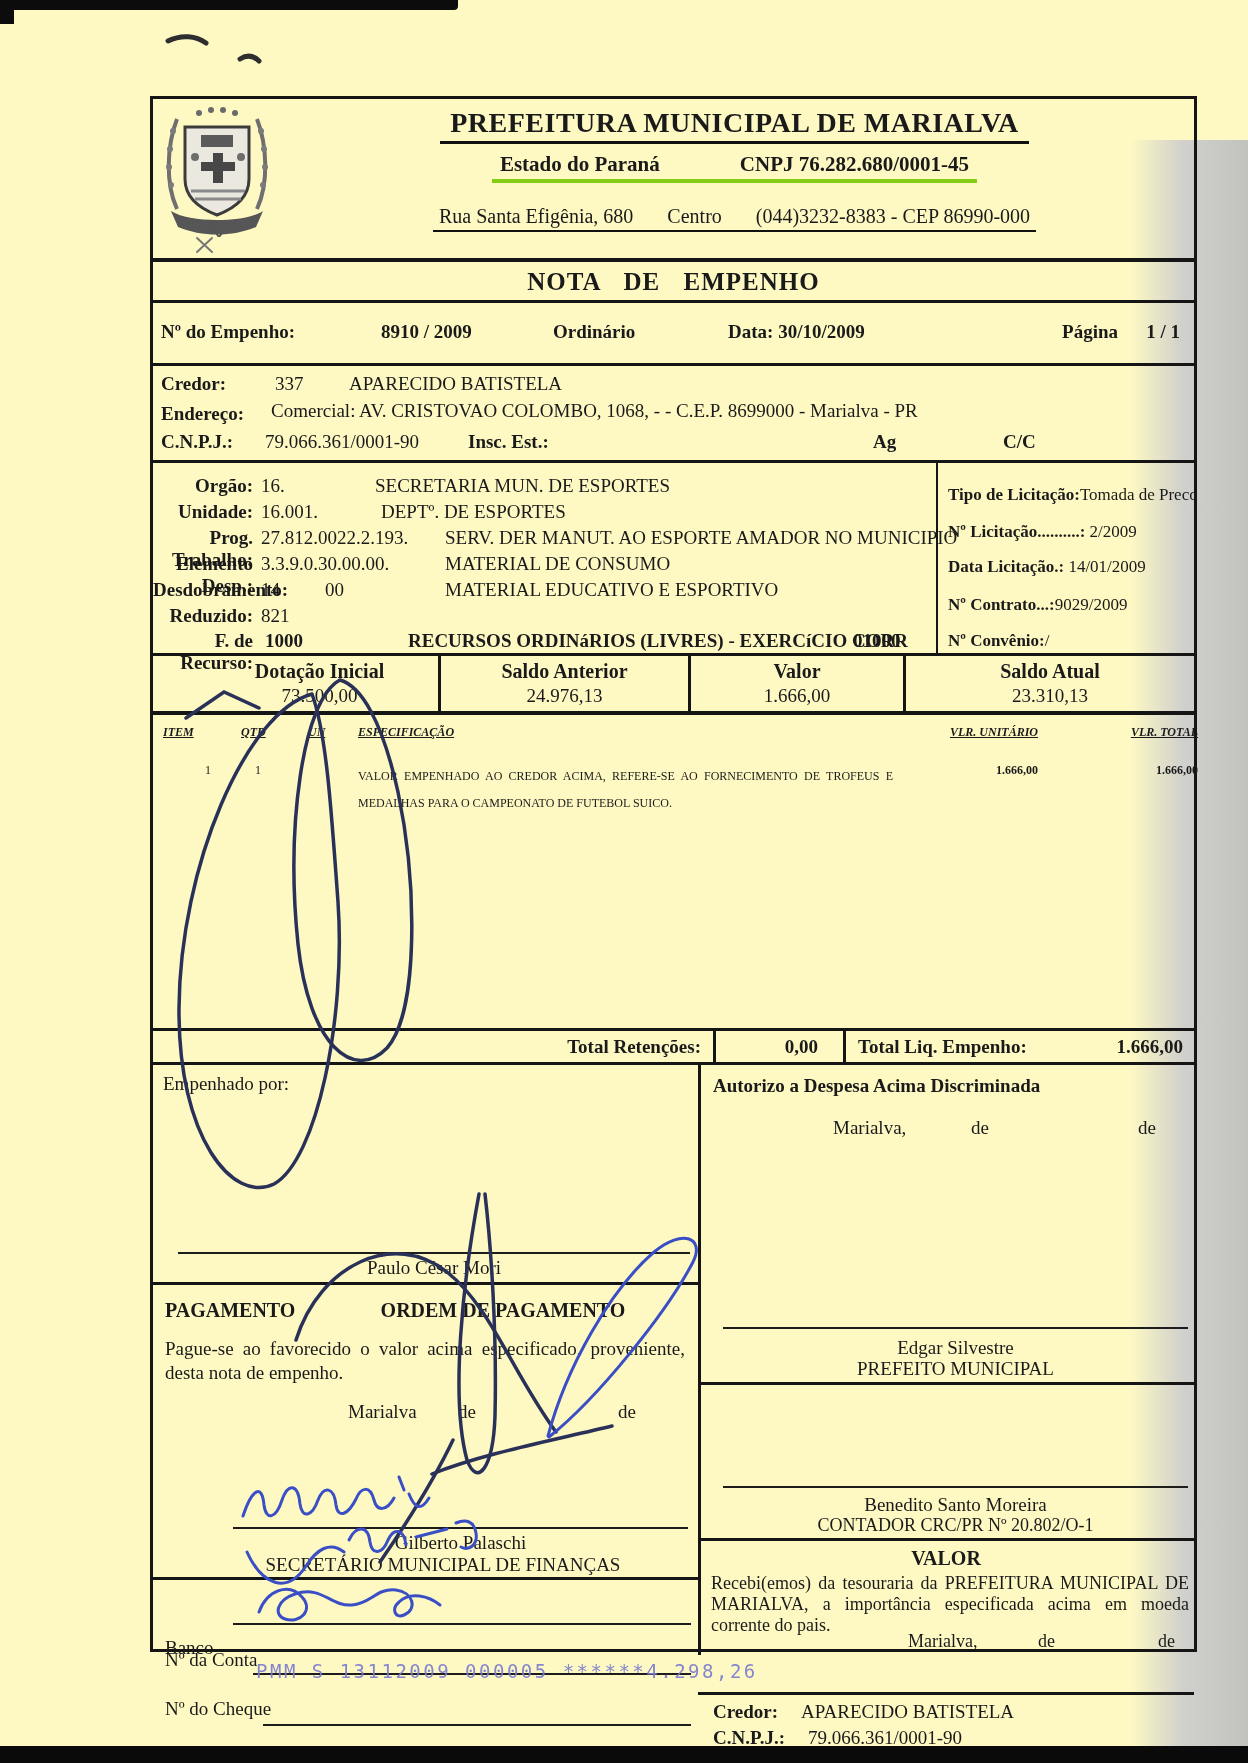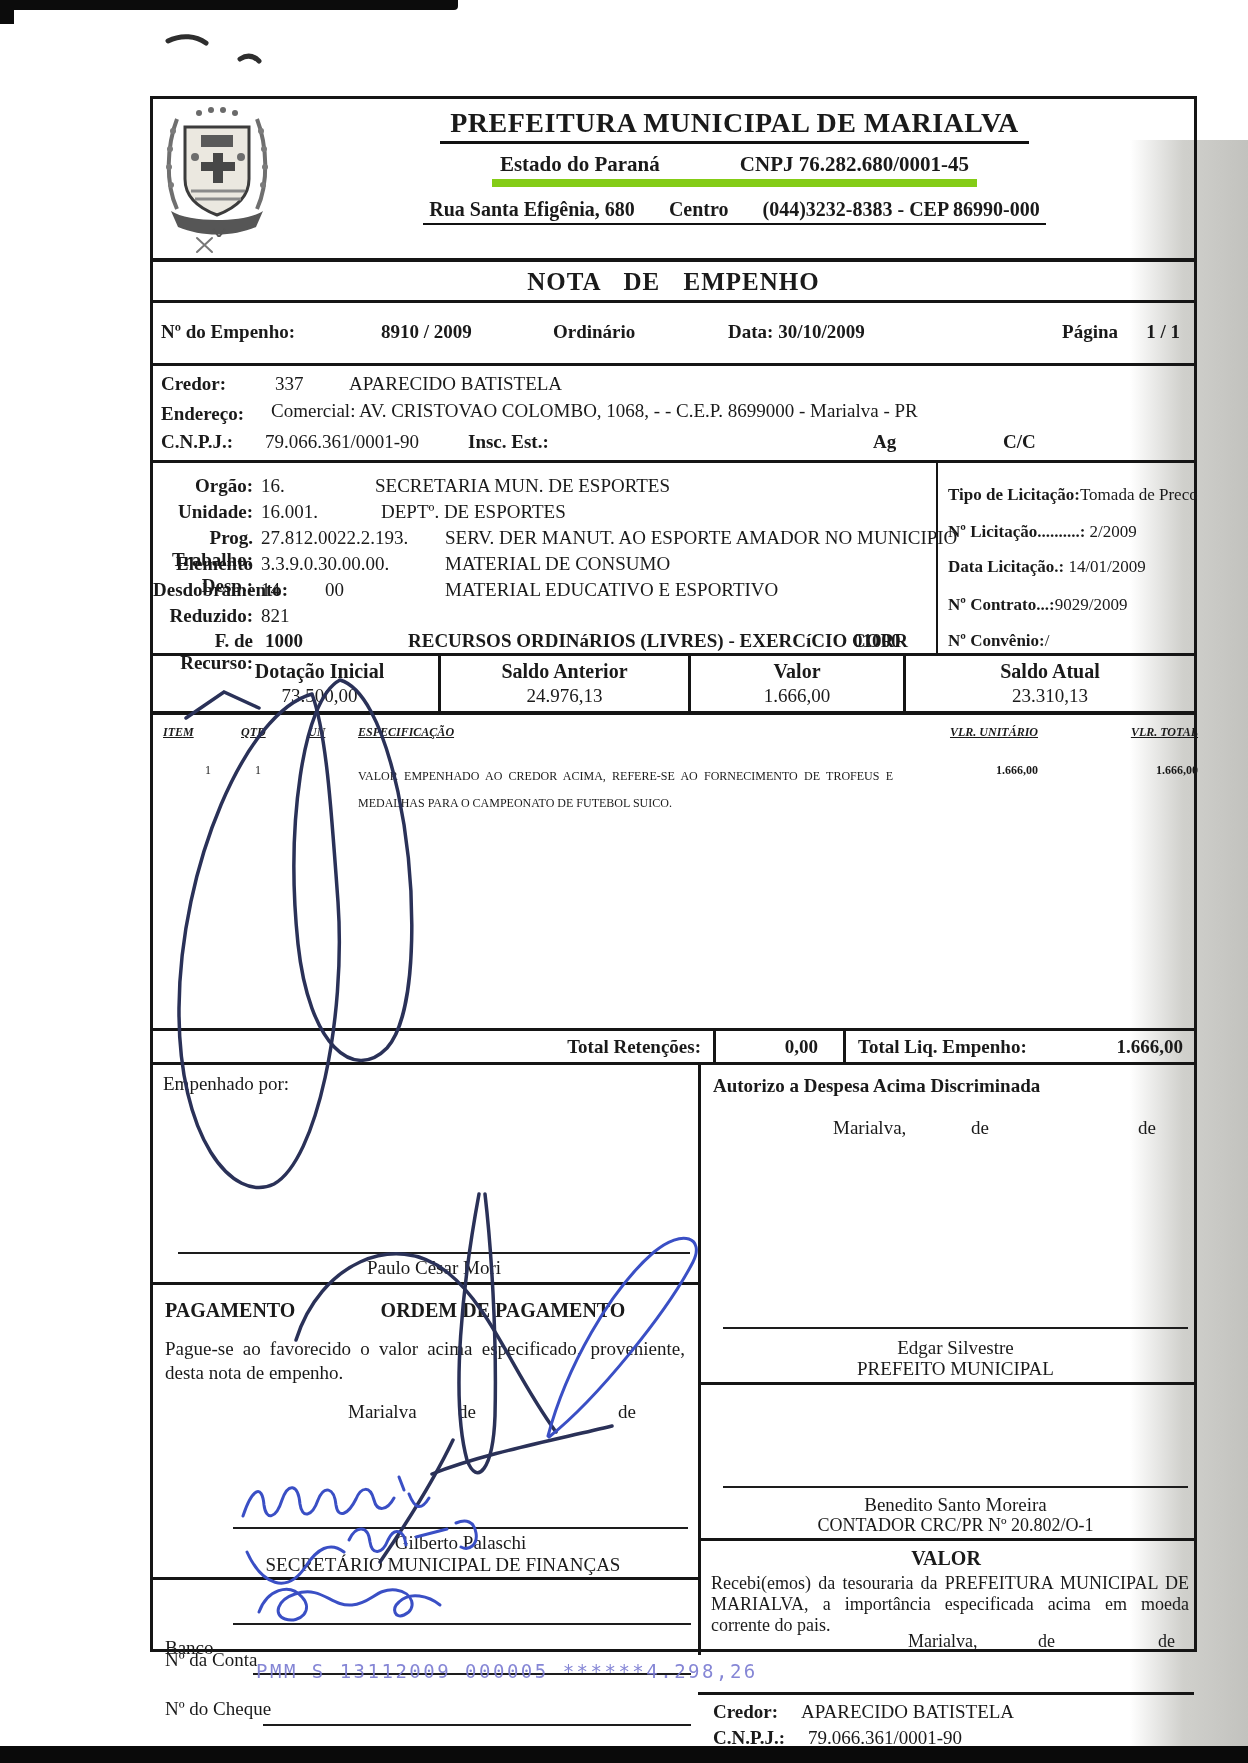--- a/index.html
+++ b/index.html
@@ -1,37 +1,37 @@
 <!DOCTYPE html>
 <html><head>
 <meta charset="utf-8">
 <style>
   * { box-sizing: border-box; margin: 0; padding: 0; }
   html,body { background:#e9e9e5; }
   .page {
     position: relative; width: 1248px; height: 1763px;
-    background: #ffffff; overflow: hidden;
+    background: #fef9c3; overflow: hidden;
     font-family: "Liberation Serif", serif; color: #1a1a1a;
   }
   .a { position:absolute; white-space:nowrap; }
   .b { font-weight:bold; }
   .doc {
     position:absolute; left:150px; top:96px; width:1047px; height:1556px;
     border:3px solid #151515; z-index:2; font-size:19px;
   }
   .sec { position:absolute; left:0; right:0; }
   .hline { position:absolute; background:#151515; height:3px; }
   .vline { position:absolute; background:#151515; width:3px; top:0; bottom:0; }
   .sigline { position:absolute; height:2px; background:#1d1d1d; }
   
   .h-center { position:absolute; left:130px; right:8px; top:8px; text-align:center; }
   .h-title { display:inline-block; font-size:28px; font-weight:bold; border-bottom:3px solid #111; padding:0 10px 2px; letter-spacing:.5px; }
-  .h-line2 { display:inline-block; margin-top:8px; border-bottom:8px solid #84cc16; padding:0 8px 2px; font-size:21px; font-weight:bold; }
+  .h-line2 { display:inline-block; margin-top:8px; border-bottom:4px solid #84cc16; padding:0 8px 2px; font-size:21px; font-weight:bold; }
   .h-line2 .gap { display:inline-block; width:80px; }
-  .h-line3 { display:inline-block; margin-top:11px; border-bottom:2px solid #111; padding:0 6px 2px; font-size:20px; font-weight:bold; }
+  .h-line3 { display:inline-block; margin-top:22px; border-bottom:2px solid #111; padding:0 6px 2px; font-size:20px; font-weight:normal; }
   .h-line3 .gap { display:inline-block; width:34px; }
   .nota-title { font-size:25px; font-weight:bold; word-spacing:16px; line-height:40px; letter-spacing:1px; text-align:center; }
   
   .bud-row { position:absolute; left:0; width:780px; height:24px; }
   .bud-label { position:absolute; left:0; width:100px; text-align:right; font-weight:bold; }
   .lic-line { position:absolute; left:795px; white-space:nowrap; font-size:17px; }
   
   .tot-row { display:flex; height:100%;padding-left:48px; }
   .tot-cell { border-right:3px solid #151515; text-align:center; padding-top:4px; }
   .tot-cell:last-child { border-right:none; }

